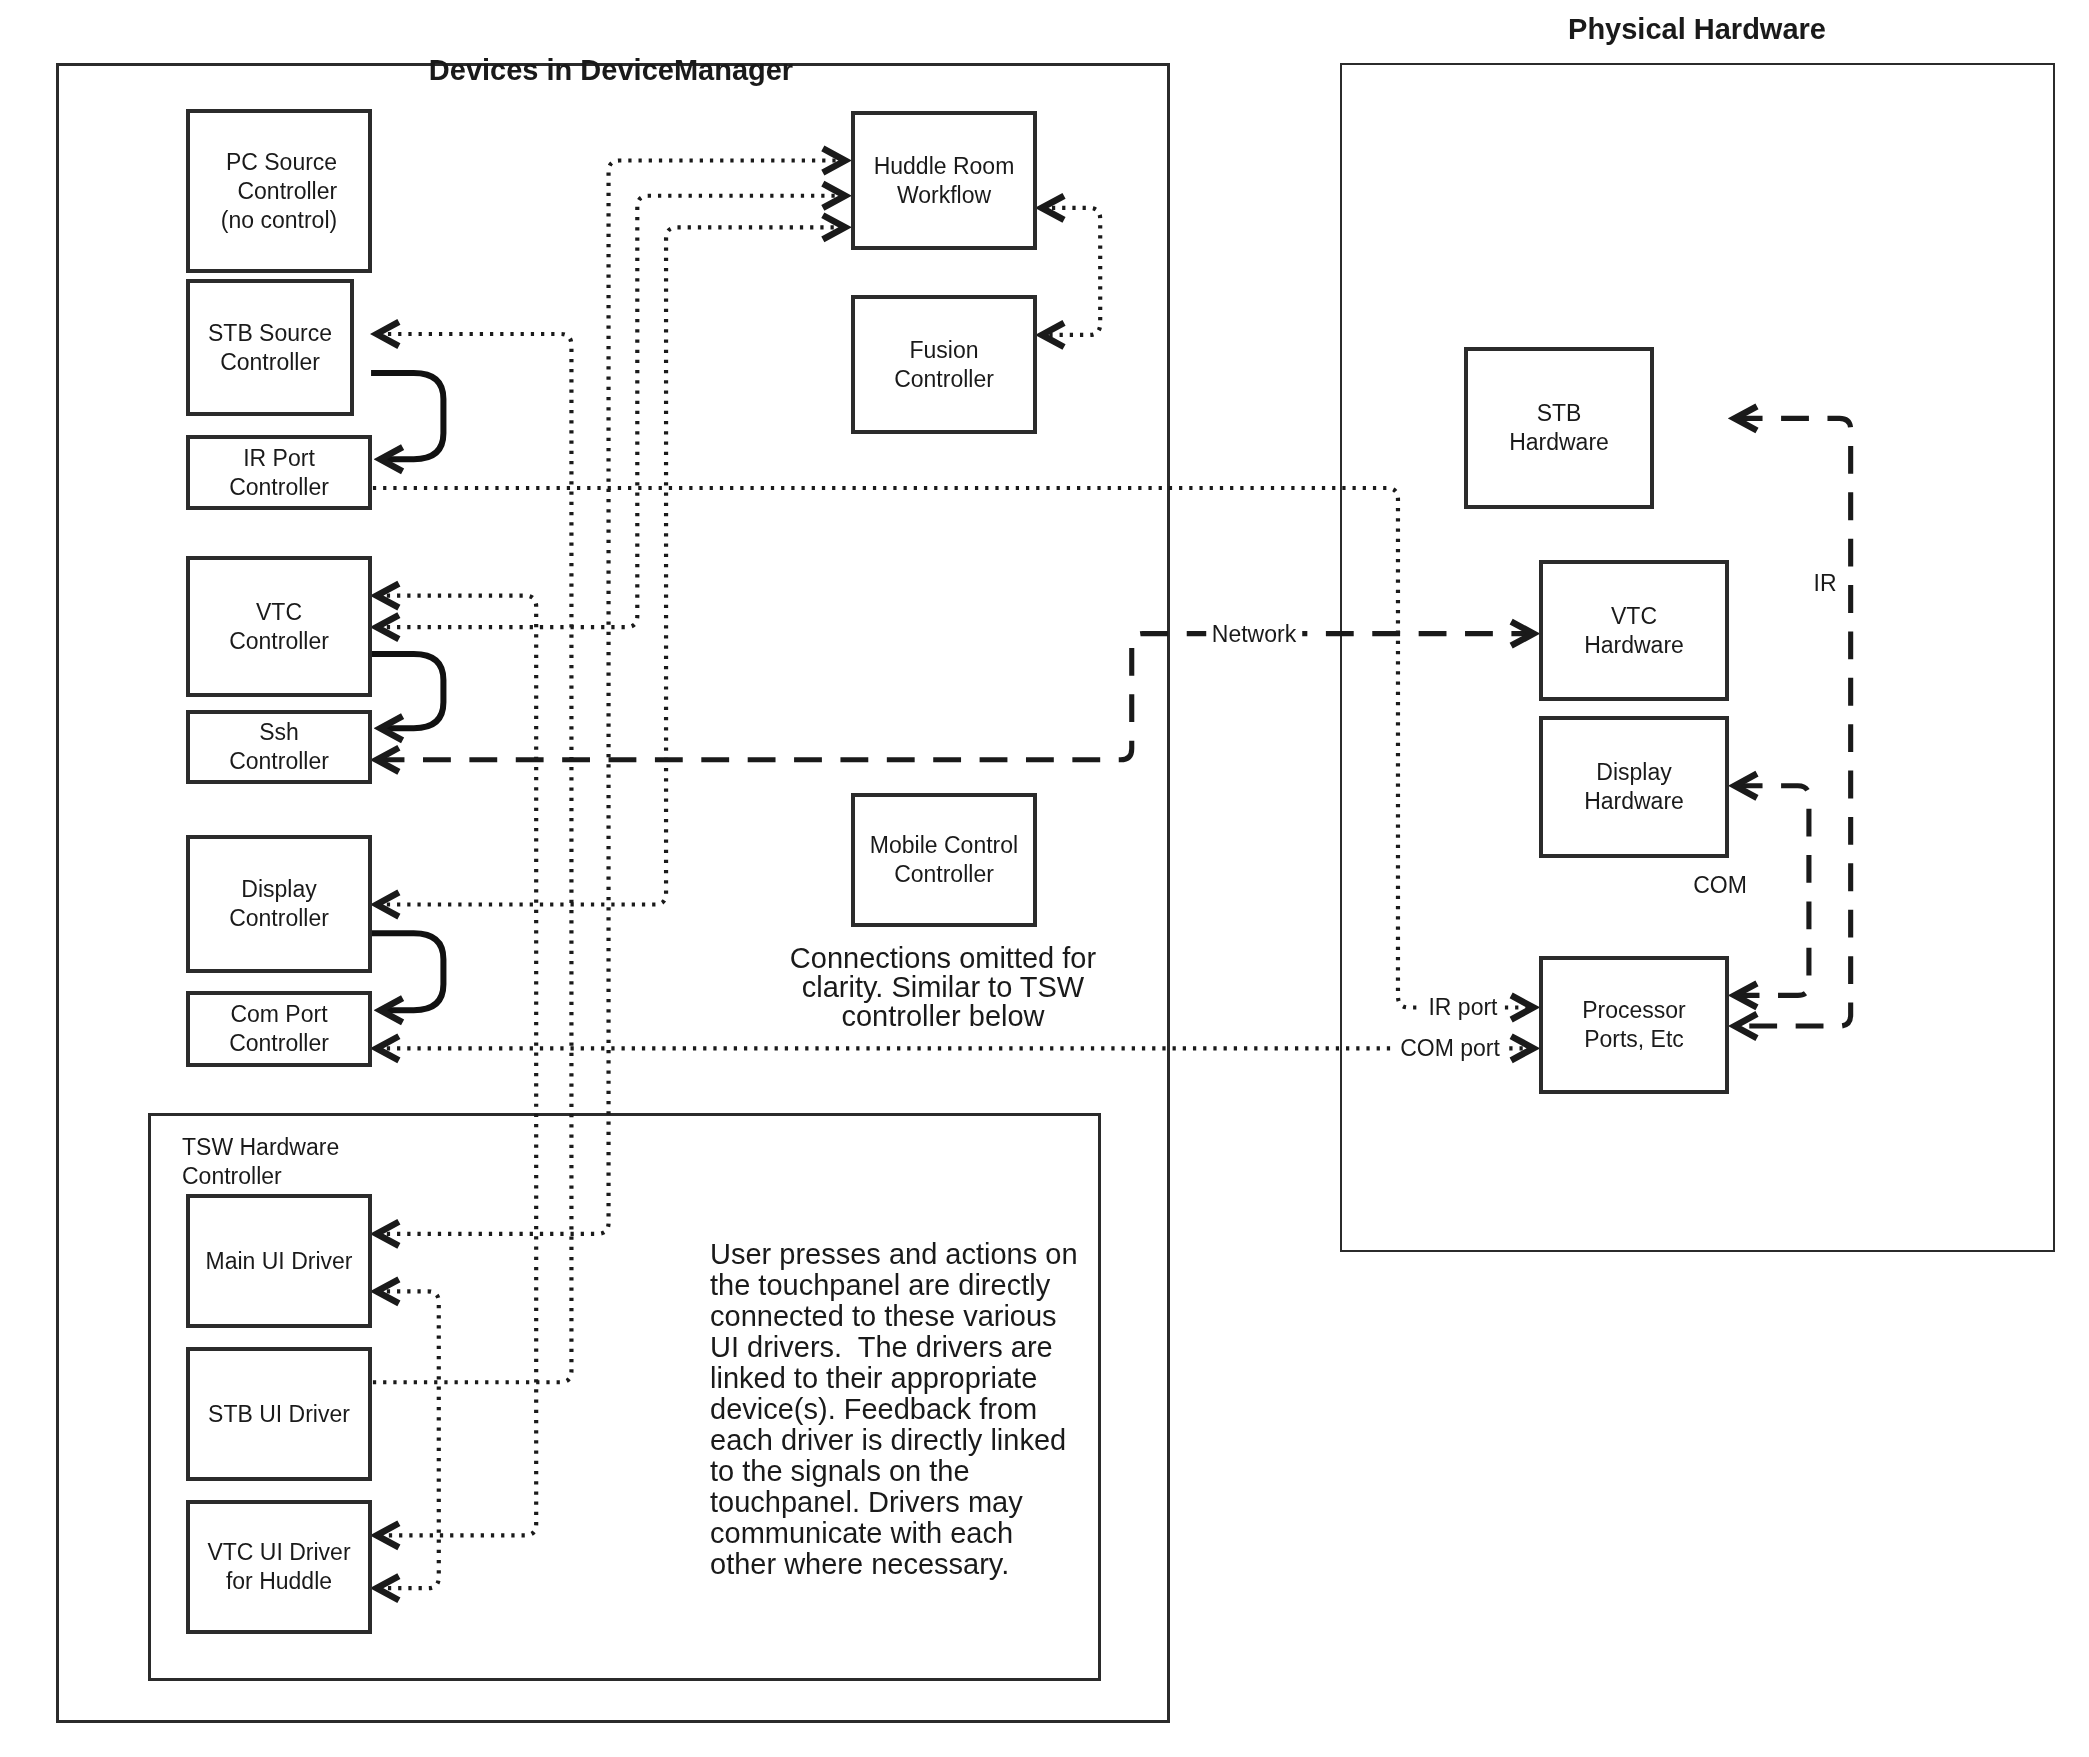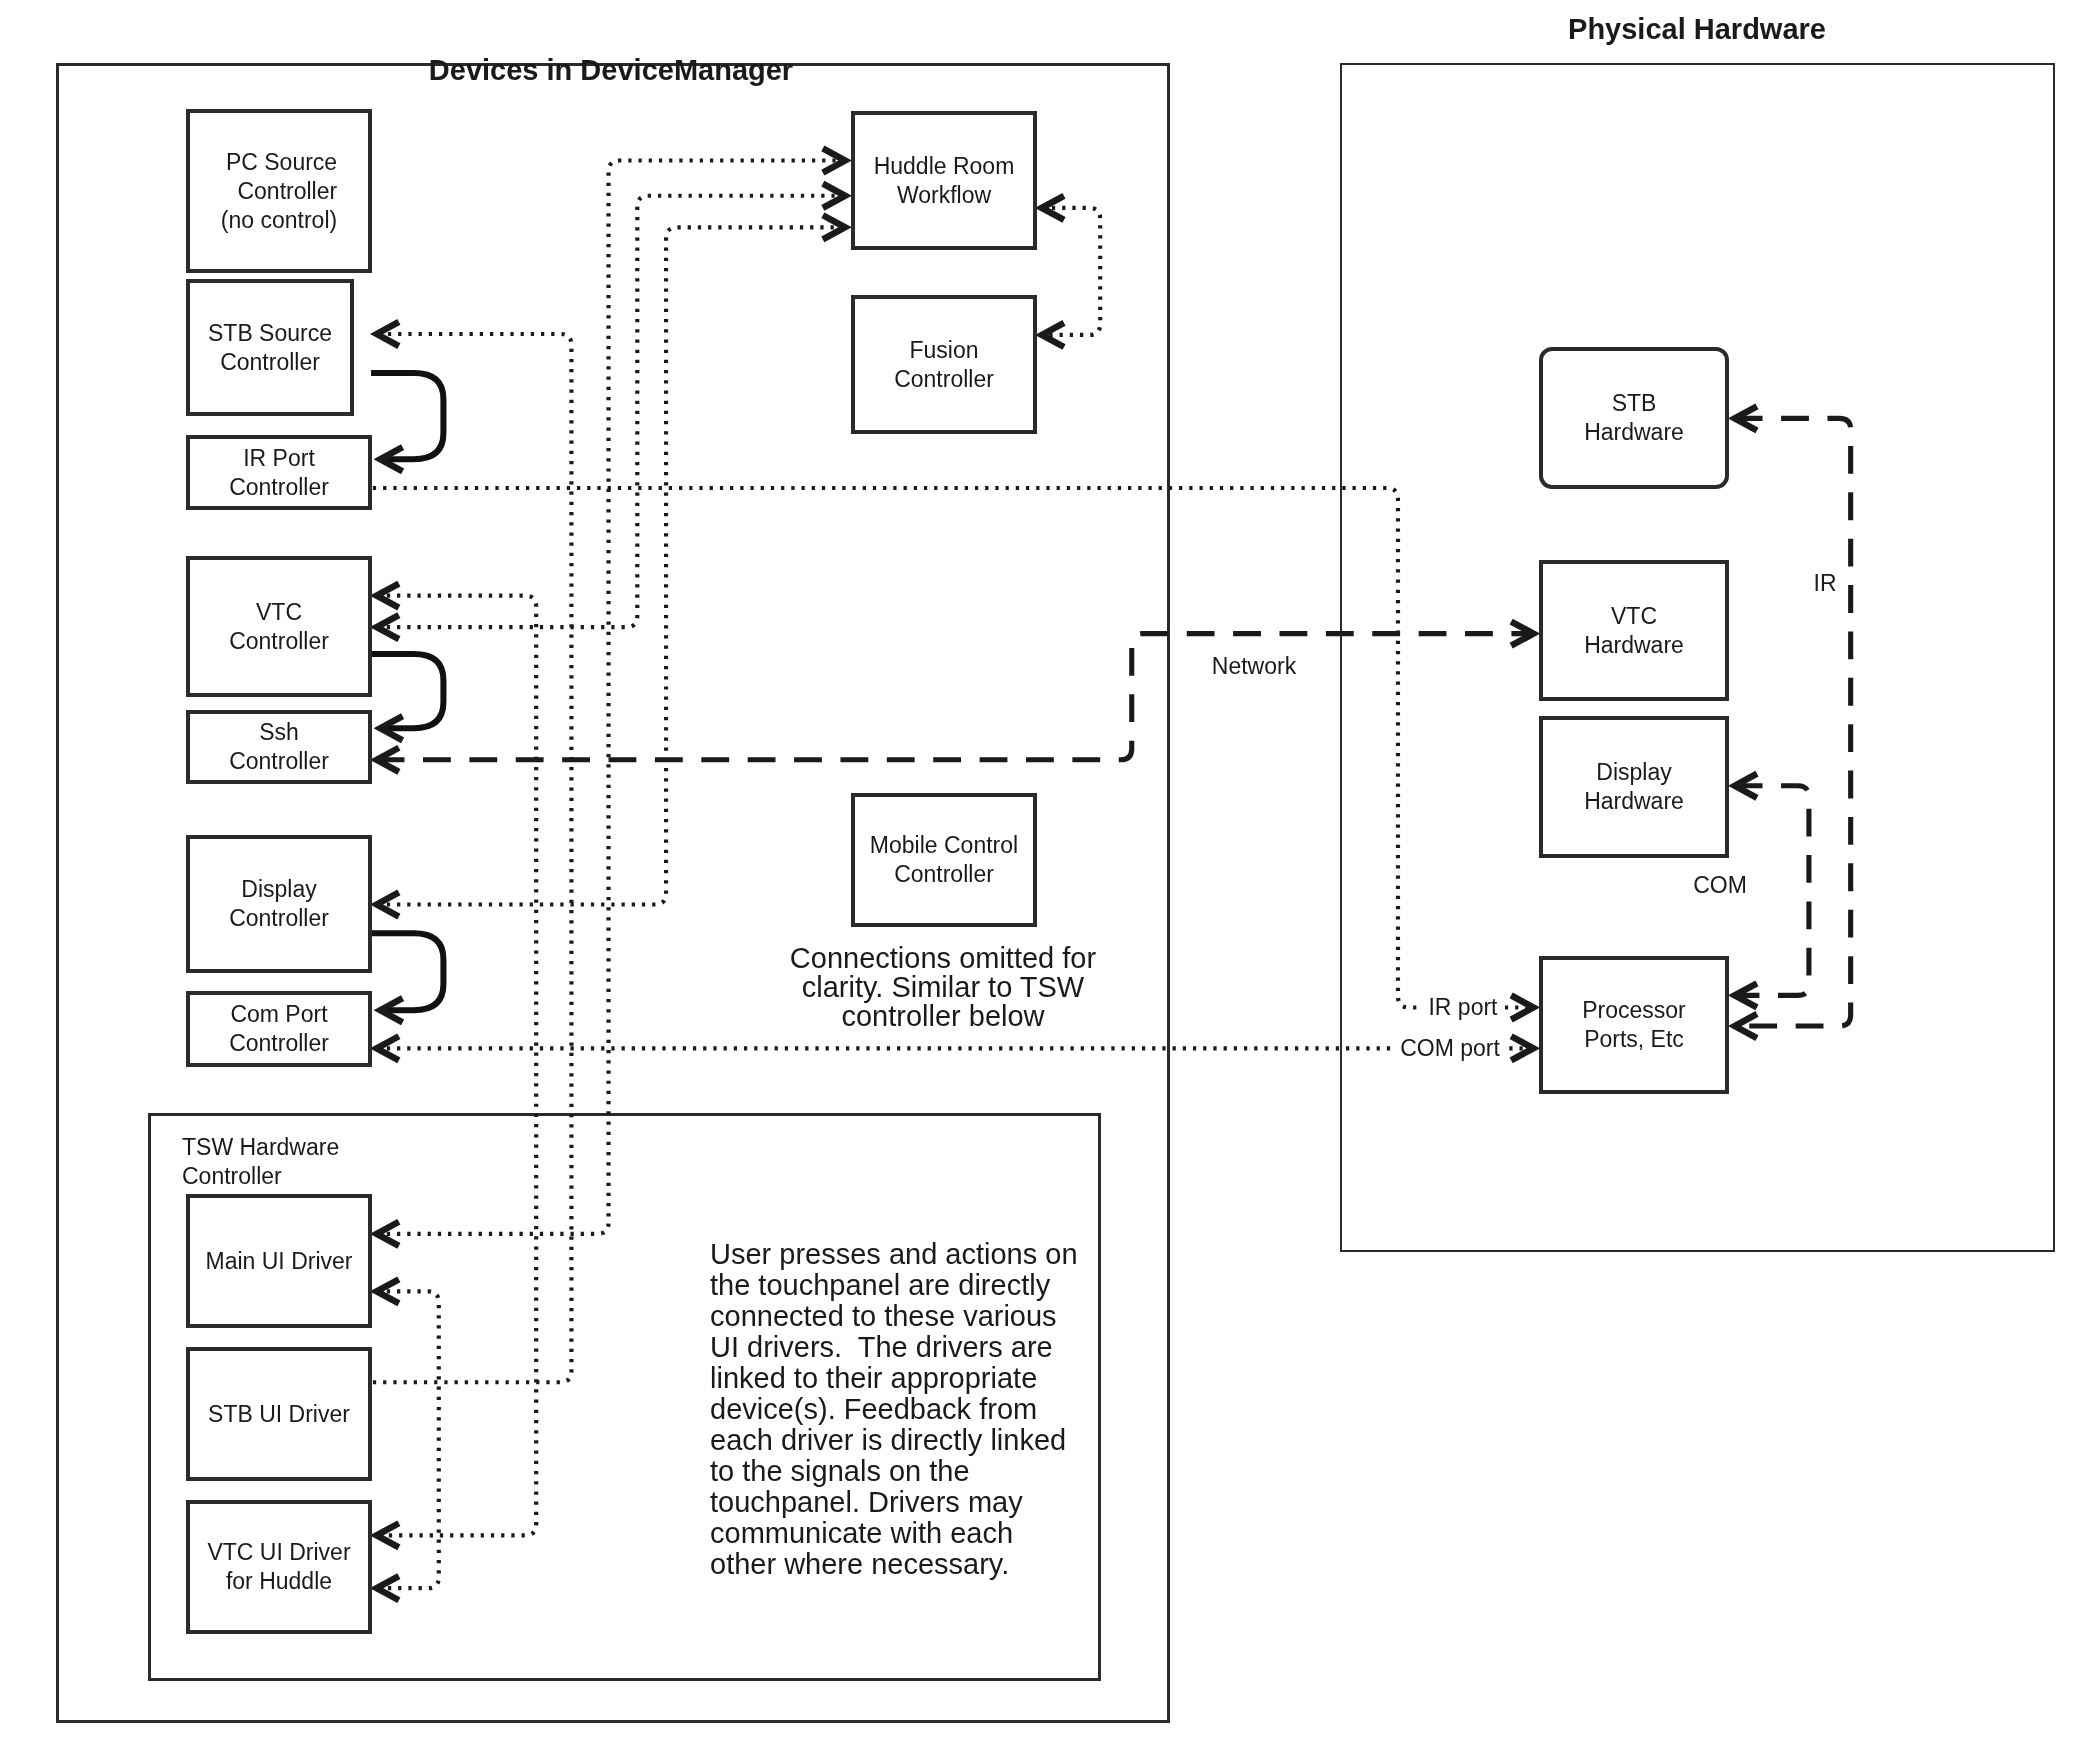--- a/index.html
+++ b/index.html
@@ -100,29 +100,29 @@
 connected to these various
 UI drivers.  The drivers are
 linked to their appropriate
 device(s). Feedback from
 each driver is directly linked
 to the signals on the
 touchpanel. Drivers may
 communicate with each
 other where necessary.</div>
 
-  <div class="node" style="left:1539px;top:347px;width:190px;height:142px;border-radius:13px;">STB
+  <div class="node" style="left:1464px;top:347px;width:190px;height:162px;">STB
 Hardware</div>
   <div class="node" style="left:1539px;top:560px;width:190px;height:141px;">VTC
 Hardware</div>
   <div class="node" style="left:1539px;top:716px;width:190px;height:142px;">Display
 Hardware</div>
   <div class="node" style="left:1539px;top:956px;width:190px;height:138px;">Processor
 Ports, Etc</div>
 
-  <div class="edgelabel" style="left:1254px;top:634px;margin-top:32px;">Network</div>
+  <div class="edgelabel" style="left:1254px;top:634px;">Network</div>
   <div class="edgelabel" style="left:1825px;top:583px;">IR</div>
   <div class="edgelabel" style="left:1720px;top:885px;">COM</div>
   <div class="edgelabel" style="left:1463px;top:1007px;">IR port</div>
   <div class="edgelabel" style="left:1450px;top:1048px;">COM port</div>
 
 </div>
 
 
 </body></html>

